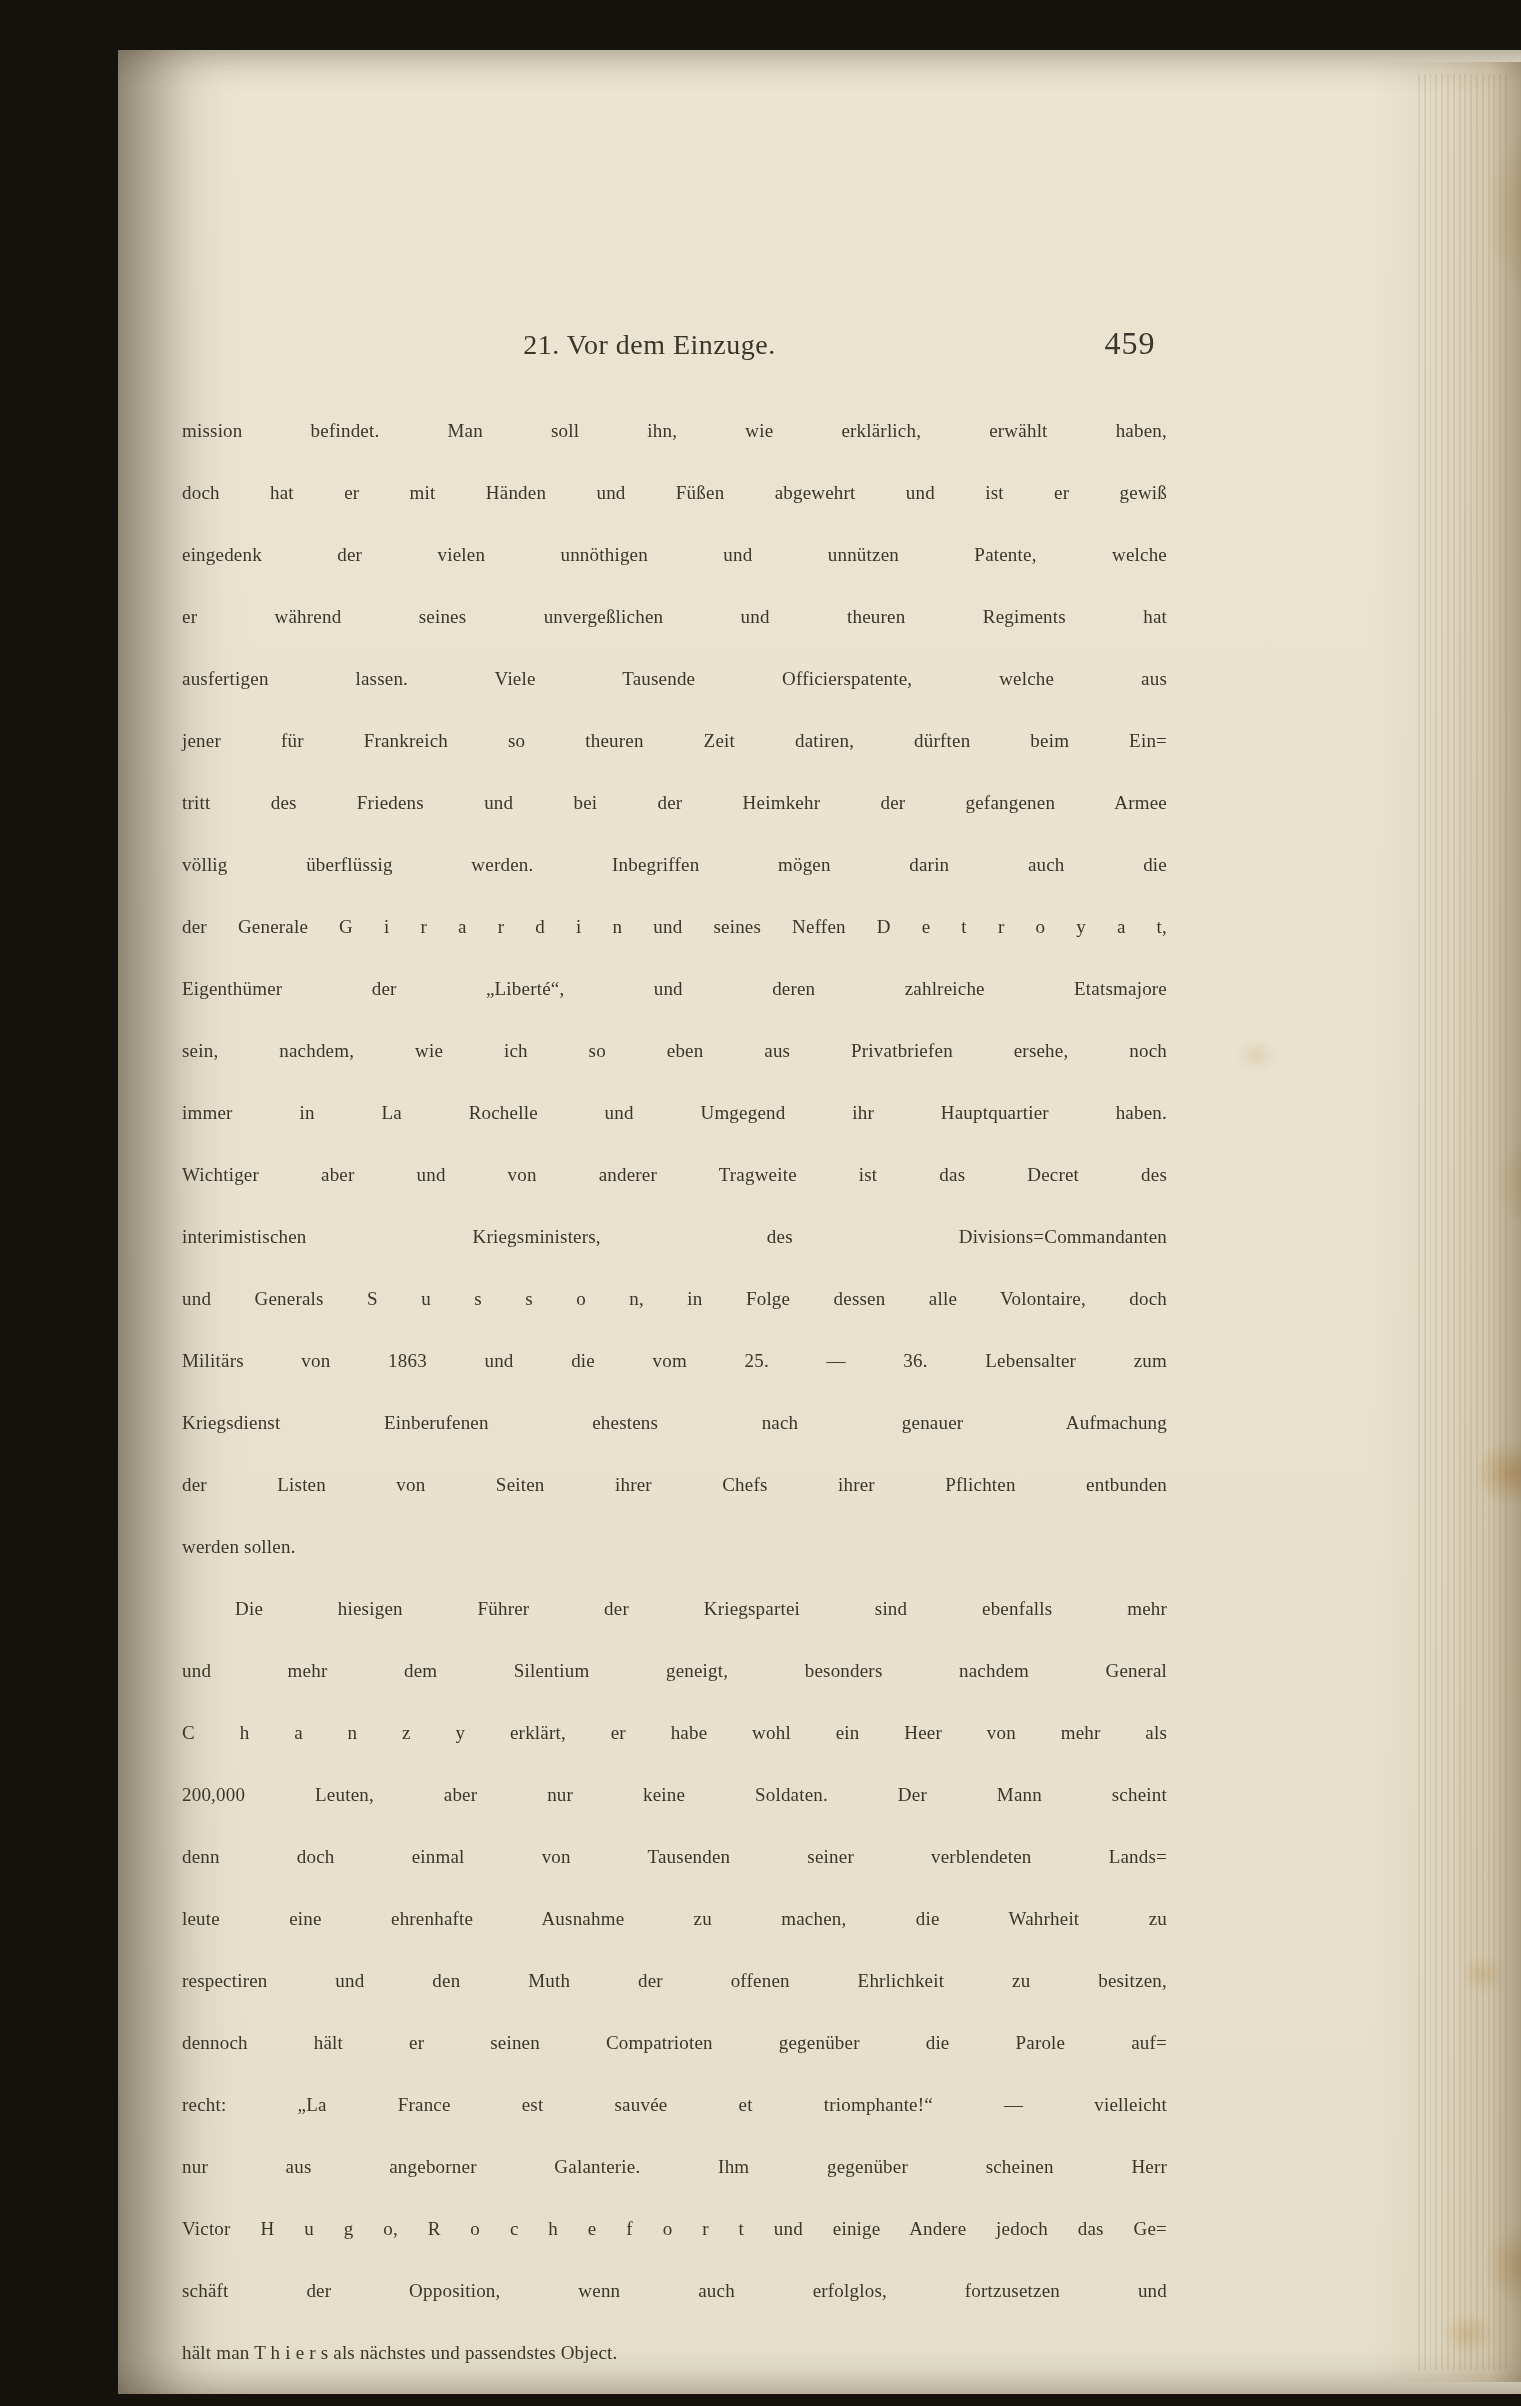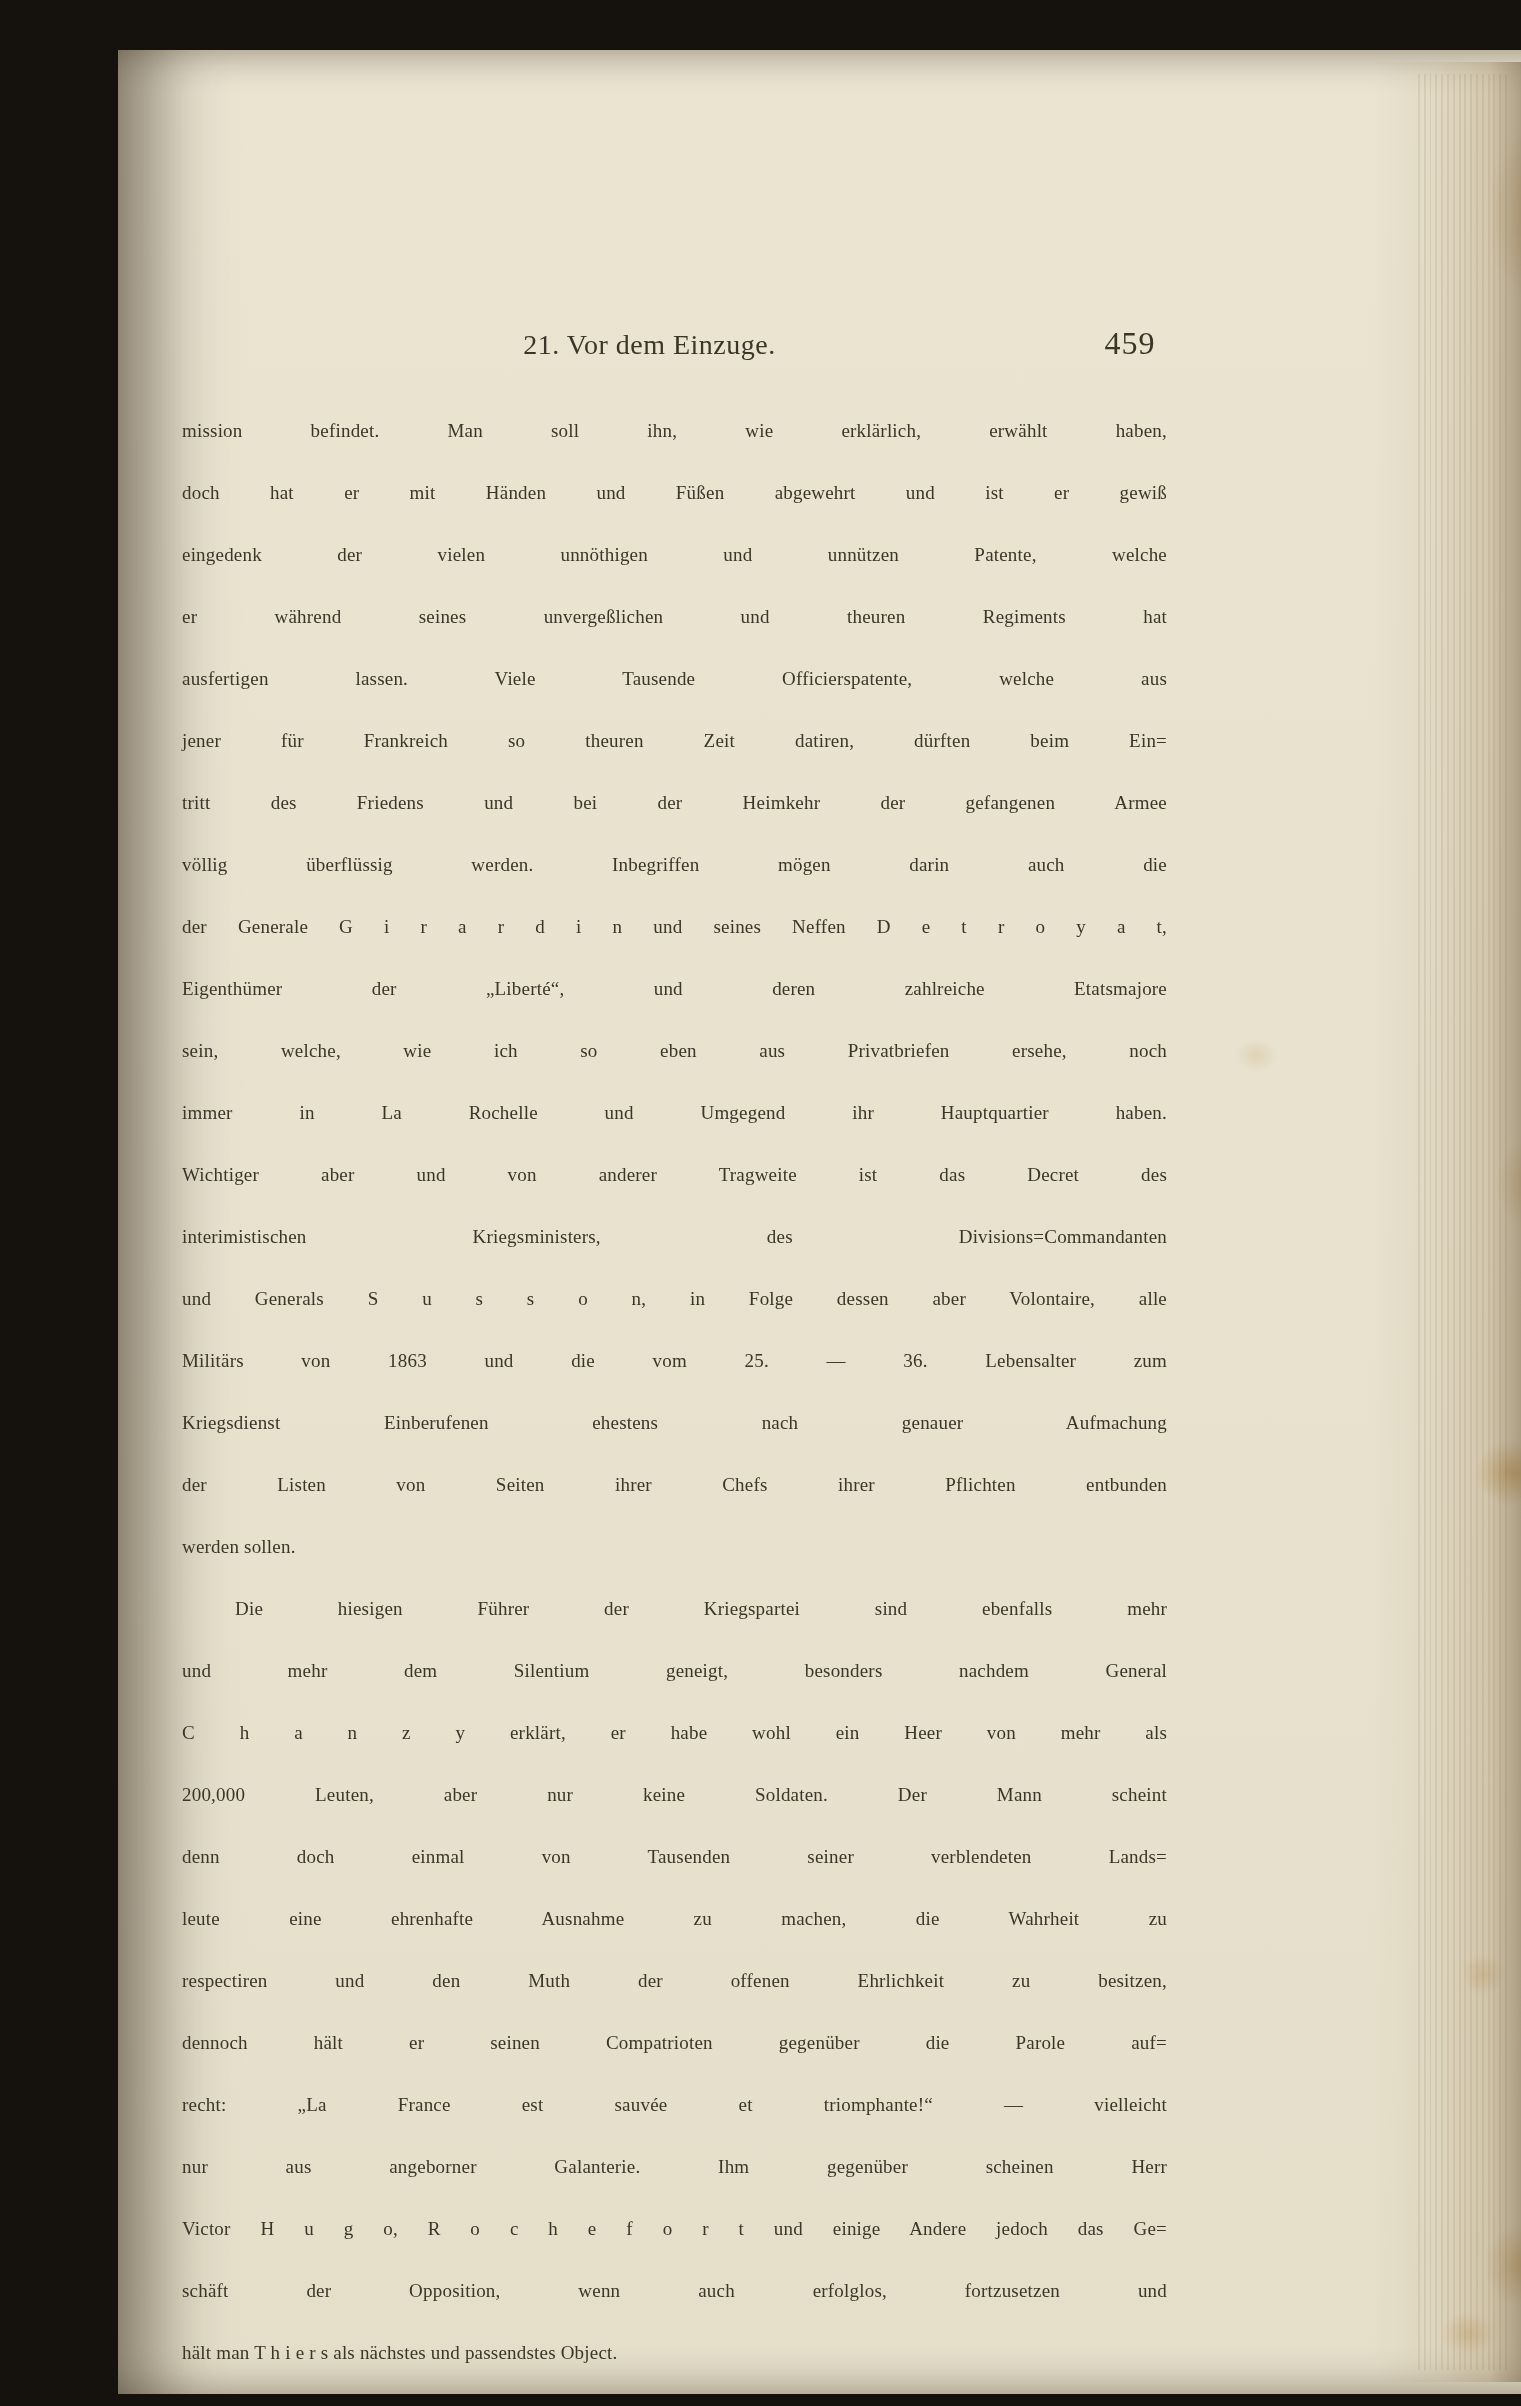--- a/index.html
+++ b/index.html
@@ -87,25 +87,25 @@
       <div class="line">mission befindet.  Man soll ihn, wie erklärlich, erwählt haben,</div>
       <div class="line">doch hat er mit Händen und Füßen abgewehrt und ist er gewiß</div>
       <div class="line">eingedenk der vielen unnöthigen und unnützen Patente, welche</div>
       <div class="line">er während seines unvergeßlichen und theuren Regiments hat</div>
       <div class="line">ausfertigen lassen.  Viele Tausende Officierspatente, welche aus</div>
       <div class="line">jener für Frankreich so theuren Zeit datiren, dürften beim Ein=</div>
       <div class="line">tritt des Friedens und bei der Heimkehr der gefangenen Armee</div>
       <div class="line">völlig überflüssig werden.  Inbegriffen mögen darin auch die</div>
       <div class="line">der Generale G i r a r d i n und seines Neffen D e t r o y a t,</div>
       <div class="line">Eigenthümer der „Liberté“, und deren zahlreiche Etatsmajore</div>
-      <div class="line">sein, welche, wie ich so eben aus Privatbriefen ersehe, noch</div>
+      <div class="line">sein, nachdem, wie ich so eben aus Privatbriefen ersehe, noch</div>
       <div class="line">immer in La Rochelle und Umgegend ihr Hauptquartier haben.</div>
       <div class="line">Wichtiger aber und von anderer Tragweite ist das Decret des</div>
       <div class="line">interimistischen Kriegsministers, des Divisions=Commandanten</div>
-      <div class="line">und Generals S u s s o n, in Folge dessen aber Volontaire, alle</div>
+      <div class="line">und Generals S u s s o n, in Folge dessen alle Volontaire, doch</div>
       <div class="line">Militärs von 1863 und die vom 25. — 36. Lebensalter zum</div>
       <div class="line">Kriegsdienst Einberufenen ehestens nach genauer Aufmachung</div>
       <div class="line">der Listen von Seiten ihrer Chefs ihrer Pflichten entbunden</div>
       <div class="line last">werden sollen.</div>
       <div class="line indent">Die hiesigen Führer der Kriegspartei sind ebenfalls mehr</div>
       <div class="line">und mehr dem Silentium geneigt, besonders nachdem General</div>
       <div class="line">C h a n z y erklärt, er habe wohl ein Heer von mehr als</div>
       <div class="line">200,000 Leuten, aber nur keine Soldaten.  Der Mann scheint</div>
       <div class="line">denn doch einmal von Tausenden seiner verblendeten Lands=</div>
       <div class="line">leute eine ehrenhafte Ausnahme zu machen, die Wahrheit zu</div>

